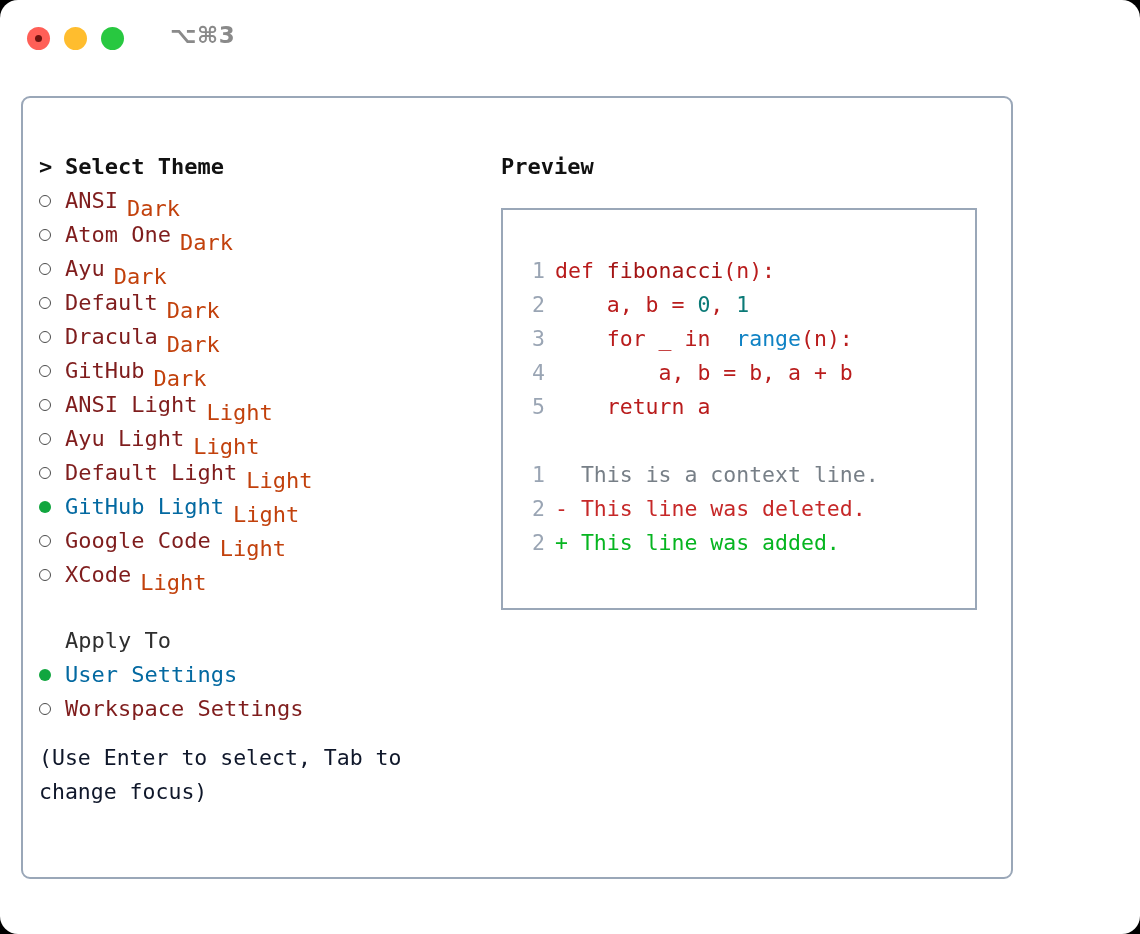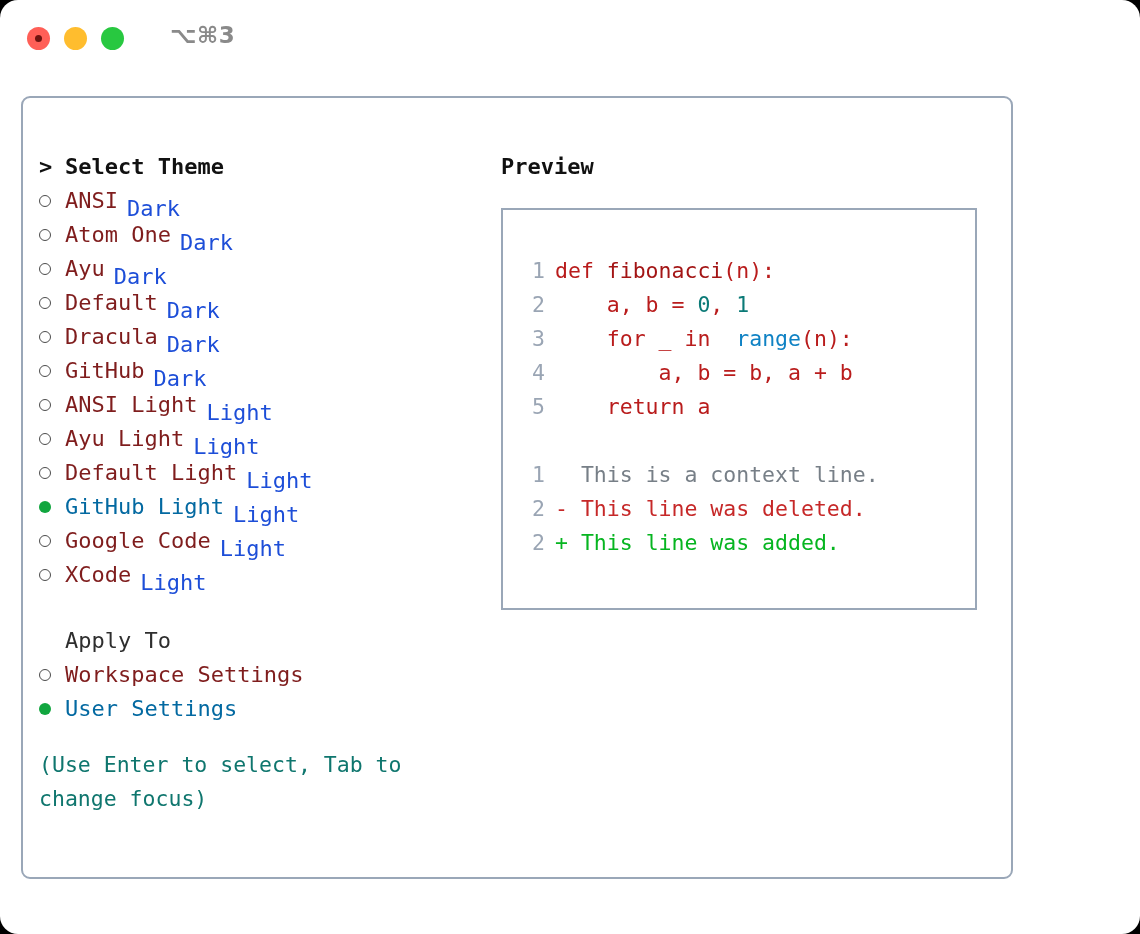--- a/index.html
+++ b/index.html
@@ -134,35 +134,35 @@
     background: transparent;
   }
   .bullet.filled .dot {
     background: #11a63f;
     border: none;
   }
 
   .label { color: #7f1d1d; }
   .label.selected { color: #0369a1; }
   .variant {
-    color: #1d4ed8;
+    color: #c2410c;
     margin-left: 9px;
     margin-top: 15px;
   }
 
   .indent-label {
     padding-left: 26px;
   }
   .spacer-md { height: 32px; }
 
   .hint {
-    margin-top: 22px;
+    margin-top: 15px;
     font-size: 21.5px;
     line-height: 34px;
-    color: #0f766e;
+    color: #0f172a;
     width: 420px;
   }
 
   
   .right-col {
     position: absolute;
     left: 478px;
     top: 52px;
     width: 500px;
   }
@@ -317,30 +317,30 @@
         </div>
 
       <div class="spacer-md"></div>
 
       <div class="row">
         <span class="indent-label">Apply To</span>
       </div>
 
       <div id="apply-list">
           <div class="row">
+            <span class="bullet filled">
+              <span class="dot"></span>
+            </span>
+            <span class="label selected">User Settings</span>
+          </div>
+          <div class="row">
             <span class="bullet empty">
               <span class="dot"></span>
             </span>
             <span class="label">Workspace Settings</span>
-          </div>
-          <div class="row">
-            <span class="bullet filled">
-              <span class="dot"></span>
-            </span>
-            <span class="label selected">User Settings</span>
           </div>
         </div>
 
       <div class="hint">(Use Enter to select, Tab to change focus)</div>
     </div>
 
     <div class="right-col">
       <div class="preview-title">Preview</div>
 
       <div class="preview-box">

